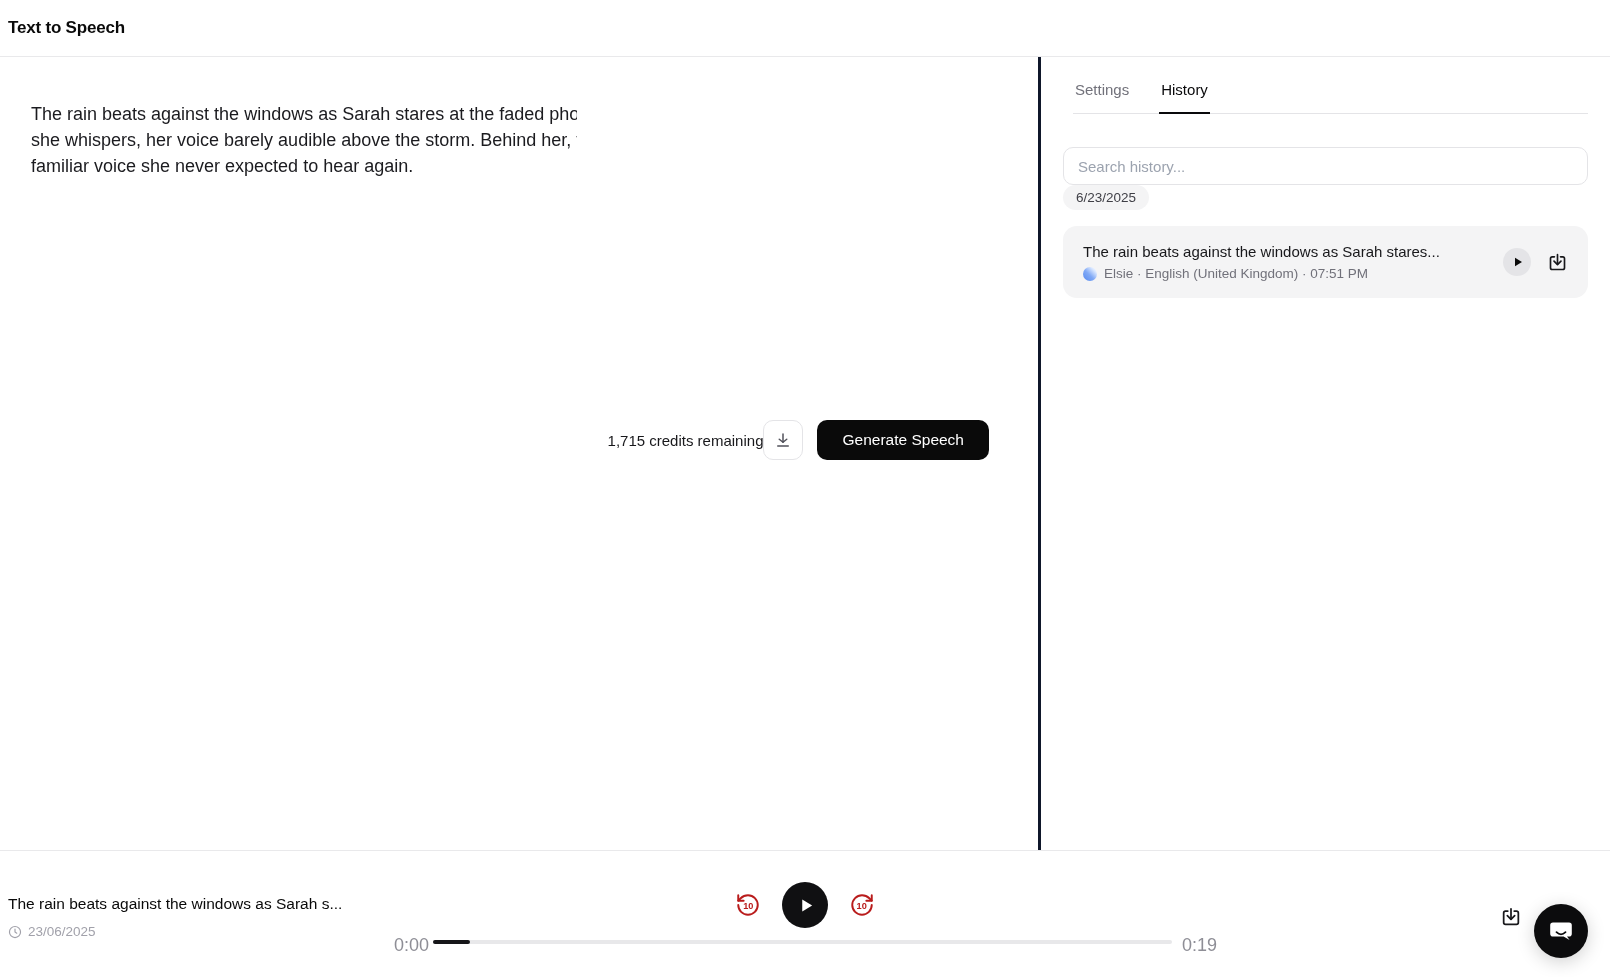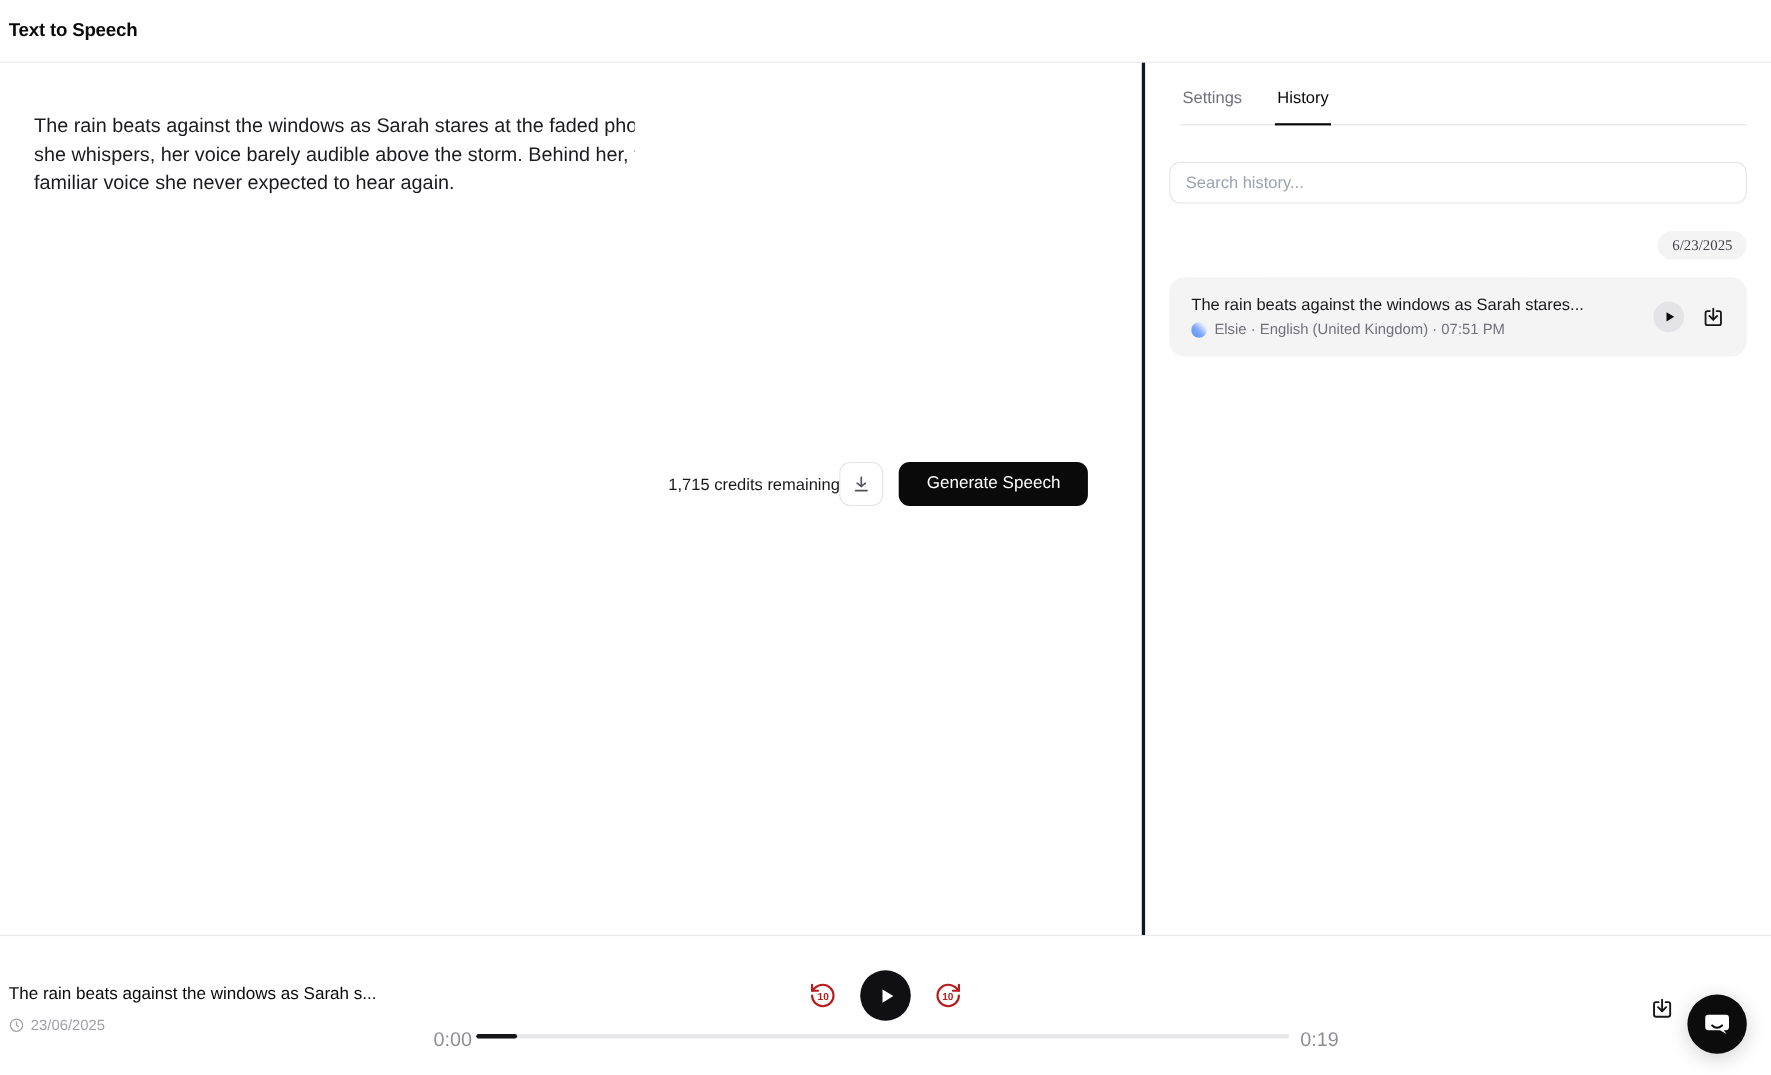--- a/index.html
+++ b/index.html
@@ -25,21 +25,21 @@
   .generate-btn { height:40px; padding:0 25px; background:#0a0a0a; color:#fff; border:none; border-radius:10px; font-family:"Liberation Sans",sans-serif; font-size:15.5px; font-weight:400; cursor:pointer; }
 
   
   .sidebar { flex:1 1 auto; padding:20px 22px 0 22px; min-width:0; }
   .tabs { display:flex; gap:28px; border-bottom:1px solid #e4e4e7;margin-left:10px; }
   .tab { font-size:15px; padding:4px 2px 14px; color:#71717a; cursor:pointer; border-bottom:2px solid transparent; margin-bottom:-1px; }
   .tab.active { color:#09090b; font-weight:500; border-bottom-color:#09090b; }
   .search-wrap { margin-top:33px; }
   .search-input { width:100%; height:38px; border:1px solid #e4e4e7; border-radius:10px; padding:0 14px; font-family:"Liberation Sans",sans-serif; font-size:15px; color:#18181b; outline:none; background:#fff; }
   .search-input::placeholder { color:#9ca3af; }
-  .date-sep { margin-top:25px; display:flex; justify-content:flex-end;font-family:Liberation Serif, serif; }
+  .date-sep { display:flex; justify-content:flex-start; }
   .date-pill { background:#f4f4f5; border-radius:999px; padding:5px 13px; font-size:13.5px; color:#3f3f46; }
   .history-card { margin-top:16px; background:#f4f4f5; border-radius:14px; padding:17px 20px; display:flex; align-items:center; cursor:pointer; }
   .hist-text { flex:1 1 auto; min-width:0; }
   .hist-title { font-size:15px; font-weight:500; color:#18181b; white-space:nowrap; overflow:hidden; }
   .hist-meta { margin-top:6px; display:flex; align-items:center; gap:7px; font-size:13.5px; color:#71717a; white-space:nowrap; }
   .voice-avatar { width:14px; height:14px; border-radius:50%; flex:0 0 14px;
     background:linear-gradient(45deg,#5b8def 5%,#80a9f6 45%,#dbe8ff 78%,#ffffff 96%); }
   .hist-play { width:28px; height:28px; border-radius:50%; background:#e4e4e7; display:flex; align-items:center; justify-content:center; border:none; cursor:pointer; margin-left:12px; flex:0 0 28px; }
   .hist-dl { margin-left:16px; background:none; border:none; color:#18181b; cursor:pointer; display:flex; align-items:center; }
 

